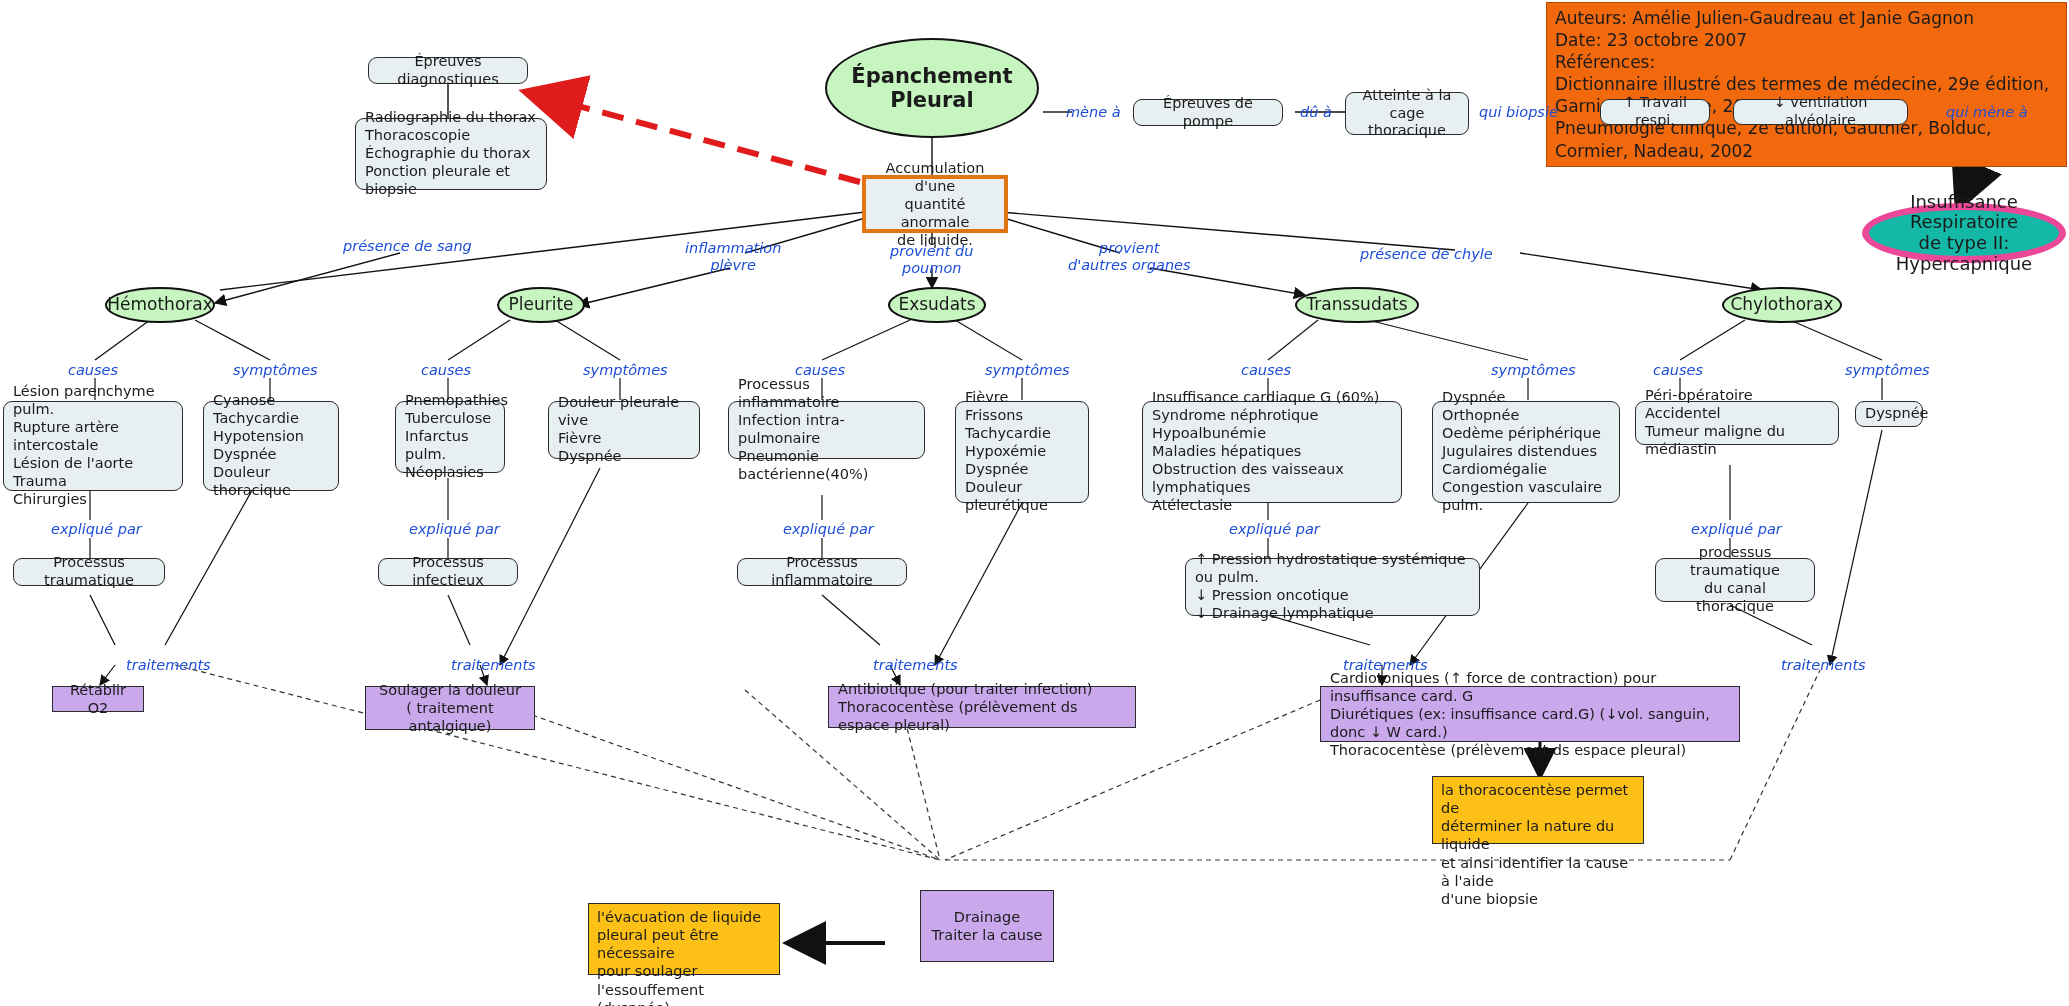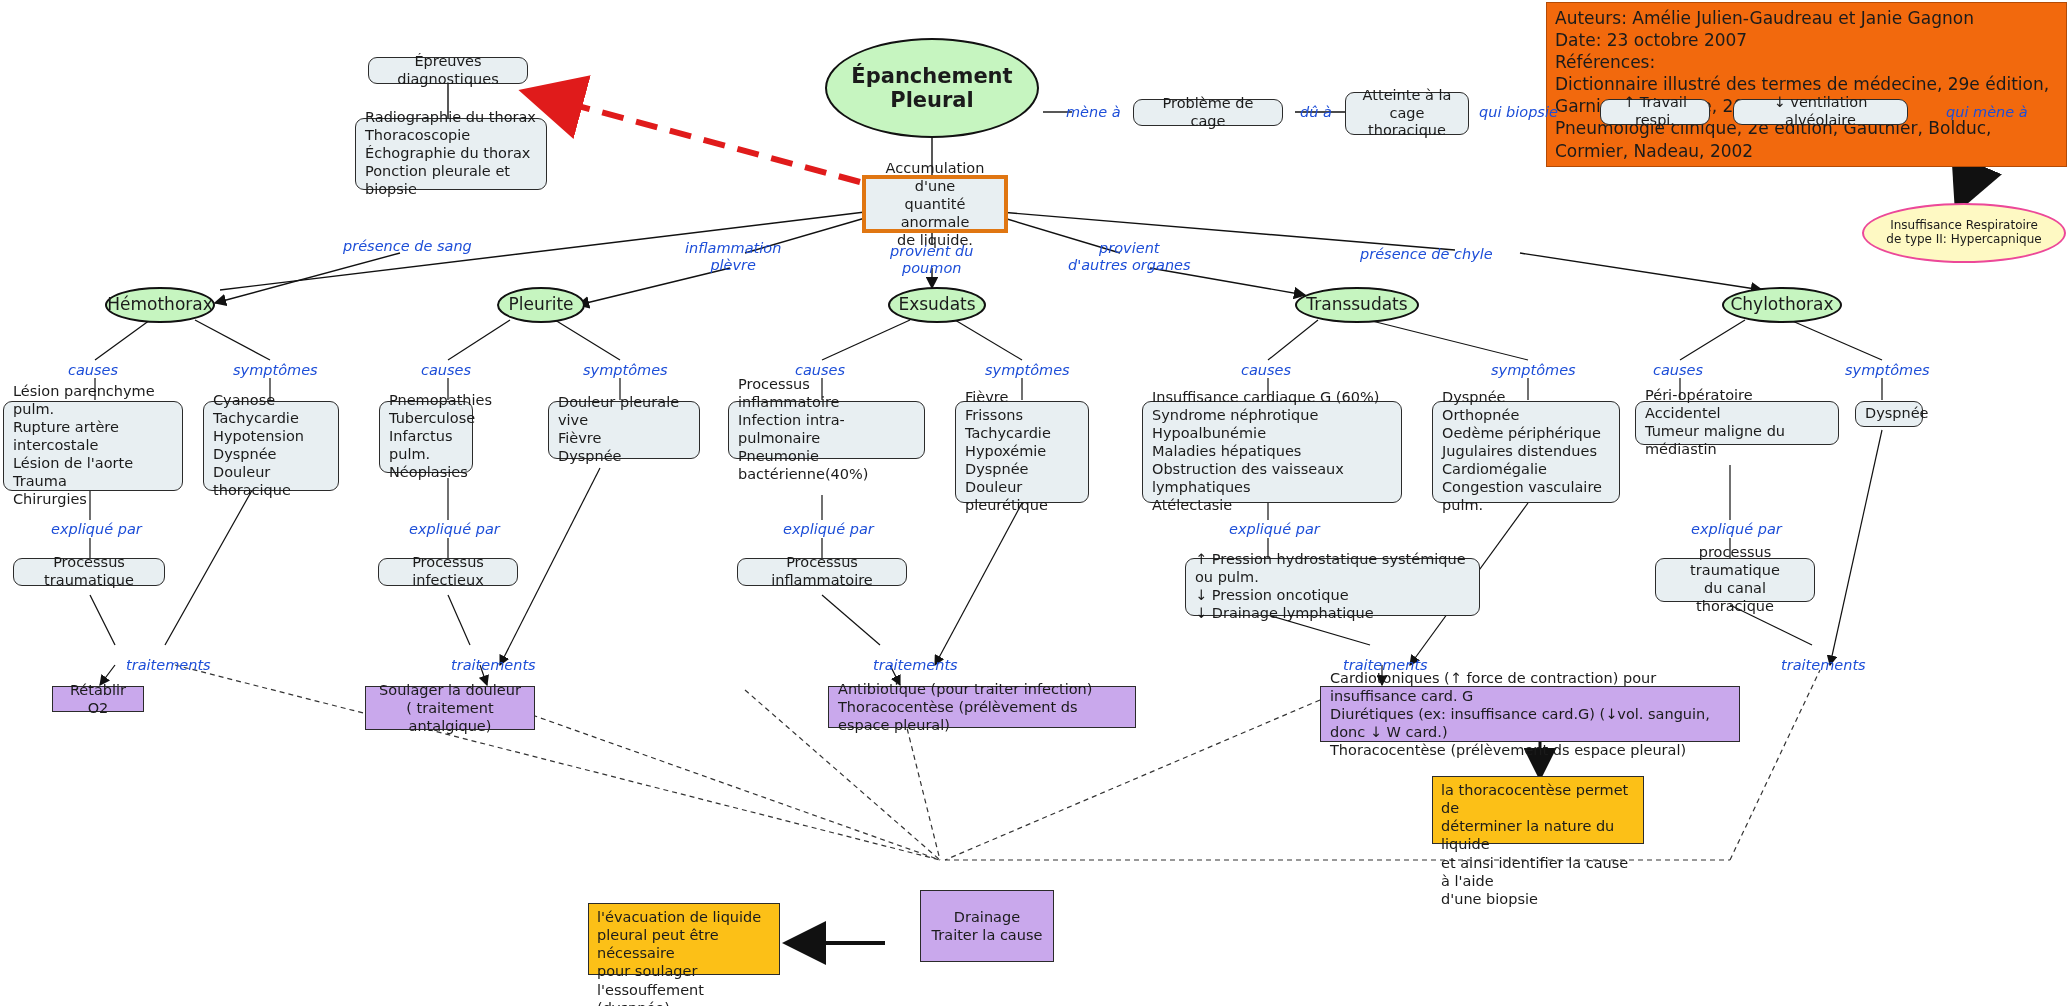--- a/index.html
+++ b/index.html
@@ -14,21 +14,21 @@
   
   .ellipse{
     border:2px solid #111;
     border-radius:50%;
     background:#c6f5c0;
     display:flex;align-items:center;justify-content:center;
     text-align:center;line-height:1.15;
   }
   .ellipse.main{background:#c6f5c0;font-weight:bold;font-size:21px;}
   .ellipse.cat{background:#c6f5c0;font-size:17px;}
-  .ellipse.yellow{background:#fef9c3;font-size:12px;border:2px solid #ec4899;}
+  .ellipse.yellow{background:#14b8a6;font-size:18px;border:7px solid #ec4899;}
 
   
   .rbox{
     border:1.5px solid #2b2b2b;
     border-radius:9px;
     background:#e8eff2;
     padding:5px 9px;
     font-size:14.5px;
     line-height:1.24;
     display:flex;align-items:center;
@@ -202,39 +202,39 @@
     <div>Pneumologie clinique, 2e édition, Gauthier, Bolduc, Cormier, Nadeau, 2002</div>
   </div>
 
   <div class="node ellipse main" style="left:825px;top:38px;width:214px;height:100px;">Épanchement Pleural</div>
 
   <div class="node obox ml" style="left:862px;top:175px;width:146px;height:58px;">Accumulation d'une<br>quantité anormale<br>de liquide.</div>
 
   <div class="node rbox center" style="left:368px;top:57px;width:160px;height:27px;">Épreuves diagnostiques</div>
   <div class="node rbox left ml" style="left:355px;top:118px;width:192px;height:72px;">Radiographie du thorax<br>Thoracoscopie<br>Échographie du thorax<br>Ponction pleurale et biopsie</div>
 
-  <div class="node rbox center" style="left:1133px;top:99px;width:150px;height:27px;">Problème de cage</div>
+  <div class="node rbox center" style="left:1133px;top:99px;width:150px;height:27px;">Épreuves de pompe</div>
   <div class="node rbox center ml" style="left:1345px;top:92px;width:124px;height:43px;">Atteinte à la<br>cage thoracique</div>
   <div class="node rbox center" style="left:1600px;top:99px;width:110px;height:26px;">↑ Travail respi.</div>
   <div class="node rbox center" style="left:1733px;top:99px;width:175px;height:26px;">↓ ventilation alvéolaire</div>
 
   <div class="node ellipse yellow ml" style="left:1862px;top:203px;width:204px;height:60px;">Insuffisance Respiratoire<br>de type II: Hypercapnique</div>
 
   <div class="node ellipse cat" style="left:105px;top:287px;width:110px;height:36px;">Hémothorax</div>
   <div class="node ellipse cat" style="left:497px;top:287px;width:88px;height:36px;">Pleurite</div>
   <div class="node ellipse cat" style="left:888px;top:287px;width:98px;height:36px;">Exsudats</div>
   <div class="node ellipse cat" style="left:1295px;top:287px;width:124px;height:36px;">Transsudats</div>
   <div class="node ellipse cat" style="left:1722px;top:287px;width:120px;height:36px;">Chylothorax</div>
 
   <div class="node rbox left ml" style="left:3px;top:401px;width:180px;height:90px;">Lésion parenchyme pulm.<br>Rupture artère intercostale<br>Lésion de l'aorte<br>Trauma<br>Chirurgies</div>
   <div class="node rbox left ml" style="left:203px;top:401px;width:136px;height:90px;">Cyanose<br>Tachycardie<br>Hypotension<br>Dyspnée<br>Douleur thoracique</div>
   <div class="node rbox center" style="left:13px;top:558px;width:152px;height:28px;">Processus traumatique</div>
   <div class="node pbox center" style="left:52px;top:686px;width:92px;height:26px;">Rétablir O2</div>
 
-  <div class="node rbox left ml" style="left:379px;top:401px;width:94px;height:72px;border-radius:9px;">Pnemopathies<br>Tuberculose<br>Infarctus pulm.<br>Néoplasies</div>
+  <div class="node rbox left ml" style="left:395px;top:401px;width:110px;height:72px;border-radius:9px;">Pnemopathies<br>Tuberculose<br>Infarctus pulm.<br>Néoplasies</div>
   <div class="node rbox left ml" style="left:548px;top:401px;width:152px;height:58px;">Douleur pleurale vive<br>Fièvre<br>Dyspnée</div>
   <div class="node rbox center" style="left:378px;top:558px;width:140px;height:28px;">Processus infectieux</div>
   <div class="node pbox center ml" style="left:365px;top:686px;width:170px;height:44px;">Soulager la douleur<br>( traitement antalgique)</div>
 
   <div class="node rbox left ml" style="left:728px;top:401px;width:197px;height:58px;">Processus inflammatoire<br>Infection intra-pulmonaire<br>Pneumonie bactérienne(40%)</div>
   <div class="node rbox left ml" style="left:955px;top:401px;width:134px;height:102px;">Fièvre<br>Frissons<br>Tachycardie<br>Hypoxémie<br>Dyspnée<br>Douleur pleurétique</div>
   <div class="node rbox center" style="left:737px;top:558px;width:170px;height:28px;">Processus inflammatoire</div>
   <div class="node pbox left ml" style="left:828px;top:686px;width:308px;height:42px;">Antibiotique (pour traiter infection)<br>Thoracocentèse (prélèvement ds espace pleural)</div>
 
   <div class="node rbox left ml" style="left:1142px;top:401px;width:260px;height:102px;">Insuffisance cardiaque G (60%)<br>Syndrome néphrotique<br>Hypoalbunémie<br>Maladies hépatiques<br>Obstruction des vaisseaux lymphatiques<br>Atélectasie</div>

